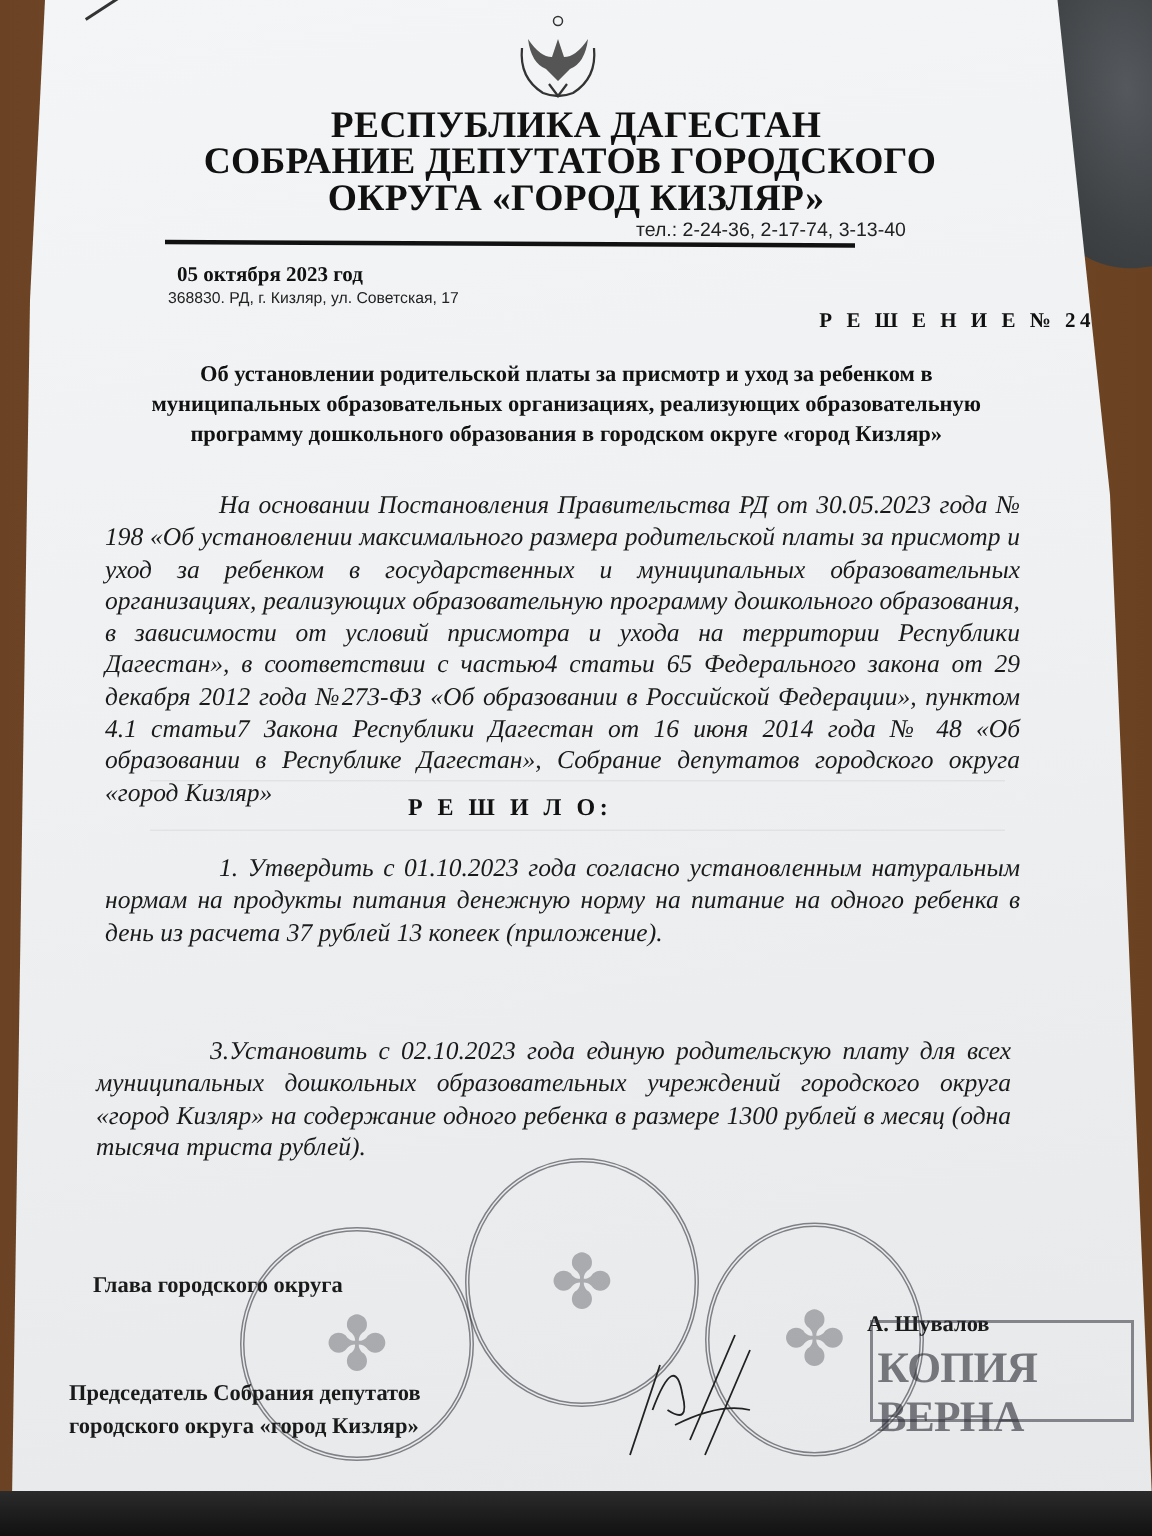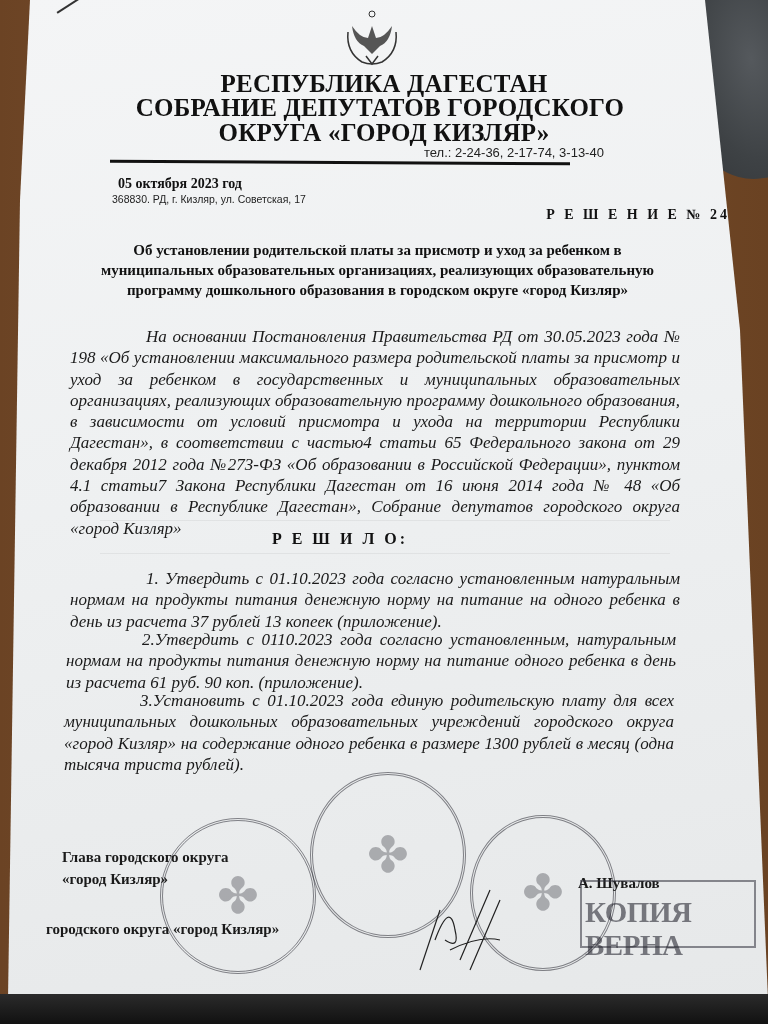--- a/index.html
+++ b/index.html
@@ -93,40 +93,39 @@
   <div class="date">05 октября 2023 год</div>
   <div class="dec-title">Р Е Ш Е Н И Е № 240</div>
   <div class="subject">Об установлении родительской платы за присмотр и уход за ребенком в муниципальных образовательных организациях, реализующих образовательную программу дошкольного образования в городском округе «город Кизляр»</div>
 
   <div class="para basis"><span class="ind"></span><span>На основании Постановления Правительства РД от 30.05.2023 года № 198 «Об установлении максимального размера родительской платы за присмотр и уход за ребенком в государственных и муниципальных образовательных организациях, реализующих образовательную программу дошкольного образования, в зависимости от условий присмотра и ухода на территории Республики Дагестан», в соответствии с частью4 статьи 65 Федерального закона от 29 декабря 2012 года №273-ФЗ «Об образовании в Российской Федерации», пунктом 4.1 статьи7 Закона Республики Дагестан от 16 июня 2014 года № 48 «Об образовании в Республике Дагестан», Собрание депутатов городского округа «город Кизляр»</span></div>
 
   <div class="ghost-table"></div>
   <div class="resolved">Р Е Ш И Л О:</div>
 
   <div class="para item1"><span class="ind"></span><span>1. Утвердить с 01.10.2023 года согласно установленным натуральным нормам на продукты питания денежную норму на питание на одного ребенка в день из расчета 37 рублей 13 копеек (приложение).</span></div>
-  <div class="para item2"><span class="ind"></span><span>2.Утвердить с 0110.2023 года согласно установленным, натуральным нормам на продукты питания денежную норму на питание одного ребенка в день из расчета 61 руб. 90 коп.  (приложение).</span></div>
-  <div class="para item3"><span class="ind"></span><span>3.Установить с 01.10.2023 года единую родительскую плату для всех муниципальных дошкольных образовательных учреждений городского округа «город Кизляр» на содержание одного ребенка в размере 1300 рублей в месяц (одна тысяча триста рублей).</span></div>
+  <div class="para item3"><span class="ind"></span><span>3.Установить с 02.10.2023 года единую родительскую плату для всех муниципальных дошкольных образовательных учреждений городского округа «город Кизляр» на содержание одного ребенка в размере 1300 рублей в месяц (одна тысяча триста рублей).</span></div>
 
   <div class="stamp stamp1">
       <span class="eagle">✤</span>
     </div>
   <div class="stamp stamp2">
       <span class="eagle">✤</span>
     </div>
   <div class="stamp stamp3">
       <span class="eagle">✤</span>
     </div>
 
   <div class="sig sig-head">
     <div>Глава городского округа</div>
-    <div>«город Кизляр»</div>
   </div>
   <div class="sig sig-head-name">А. Шувалов</div>
 
   <div class="sig sig-chair">
+    <div>Председатель Собрания депутатов</div>
     <div>городского округа «город Кизляр»</div>
   </div>
   <div class="sig sig-chair-name">А. Полюшко.</div>
 
   <svg class="signature" viewBox="0 0 110 100">
     <path d="M20 90 L40 30 M35 60 Q50 20 55 50 Q60 70 45 60 M60 80 L90 10 M70 90 L100 20 M50 70 Q80 55 100 60" fill="none" stroke="#222" stroke-width="1.2"></path>
   </svg>
 
   <div class="copy-box"></div>
   <div class="copy-text">КОПИЯ ВЕРНА</div>

